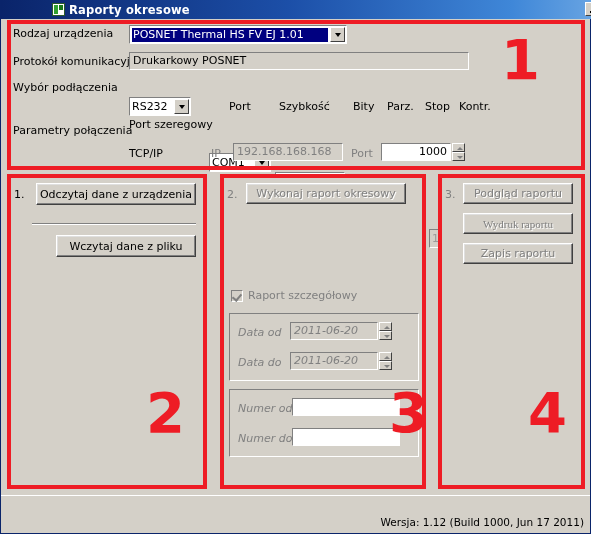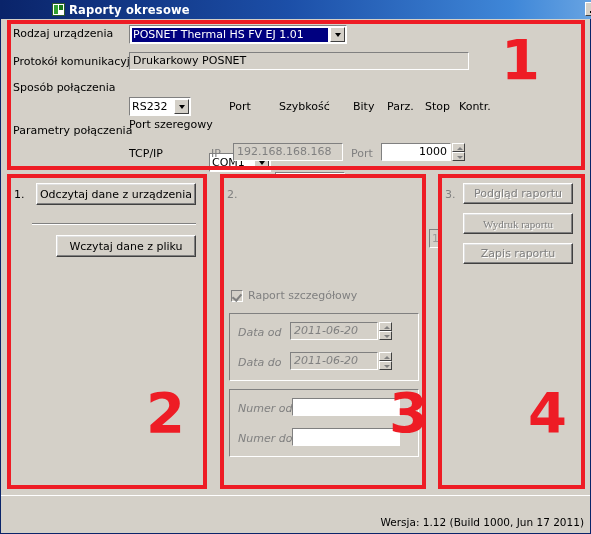--- a/index.html
+++ b/index.html
@@ -121,21 +121,21 @@
   <div class="combo sel" style="left:128px;top:25px;width:218px;">
     <div class="ctext">POSNET Thermal HS FV EJ 1.01</div>
     <div class="arrow">
         <i></i>
       </div>
   </div>
 
   <div style="position:absolute;left:12px;top:55px;width:120px;height:14px;" class="lbl">Protokół komunikacyjny</div>
   <div class="field ro" style="position:absolute;left:128px;top:52px;width:340px;">Drukarkowy POSNET</div>
 
-  <div style="position:absolute;left:12px;top:81px;width:120px;height:14px;" class="lbl">Sposób połączenia</div>
+  <div style="position:absolute;left:12px;top:81px;width:120px;height:14px;" class="lbl">Wybór podłączenia</div>
   <div class="combo" style="left:128px;top:78px;width:62px;padding-left:44px;">
     <div class="ctext">RS232</div>
     <div class="arrow">
         <i></i>
       </div>
   </div>
 
   <div style="position:absolute;left:12px;top:124px;width:120px;height:14px;" class="lbl">Parametry połączenia</div>
 
   <div style="position:absolute;left:228px;top:100px;" class="lbl">Port</div>
@@ -200,20 +200,21 @@
 
   <div class="panel" style="left:6px;top:174px;width:200px;height:315px;">
     <div style="position:absolute;left:6px;top:13px;" class="lbl">1.</div>
     <div class="btn" style="position:absolute;left:28px;top:8px;width:160px;height:22px;">Odczytaj dane z urządzenia</div>
     <div class="sep" style="left:24px;top:48px;width:164px;"></div>
     <div class="btn" style="position:absolute;left:48px;top:60px;width:140px;height:22px;">Wczytaj dane z pliku</div>
   </div>
 
   <div class="panel" style="left:219px;top:174px;width:206px;height:315px;">
     <div style="position:absolute;left:6px;top:13px;" class="lbl dis">2.</div>
+    <div class="btn dis" style="position:absolute;left:25px;top:8px;width:160px;height:21px;">Wykonaj raport okresowy</div>
 
 
     <div class="chk" style="left:10px;top:114px;">
       <span class="box on"></span>
       <span class="lbl dis">Raport szczegółowy</span>
     </div>
 
     <div class="sunken" style="left:8px;top:138px;width:190px;height:68px;">
       <div style="position:absolute;left:8px;top:12px;" class="lbl dis">Data od</div>
       <div class="field dis" style="position:absolute;left:60px;top:8px;width:88px;">2011-06-20</div>

